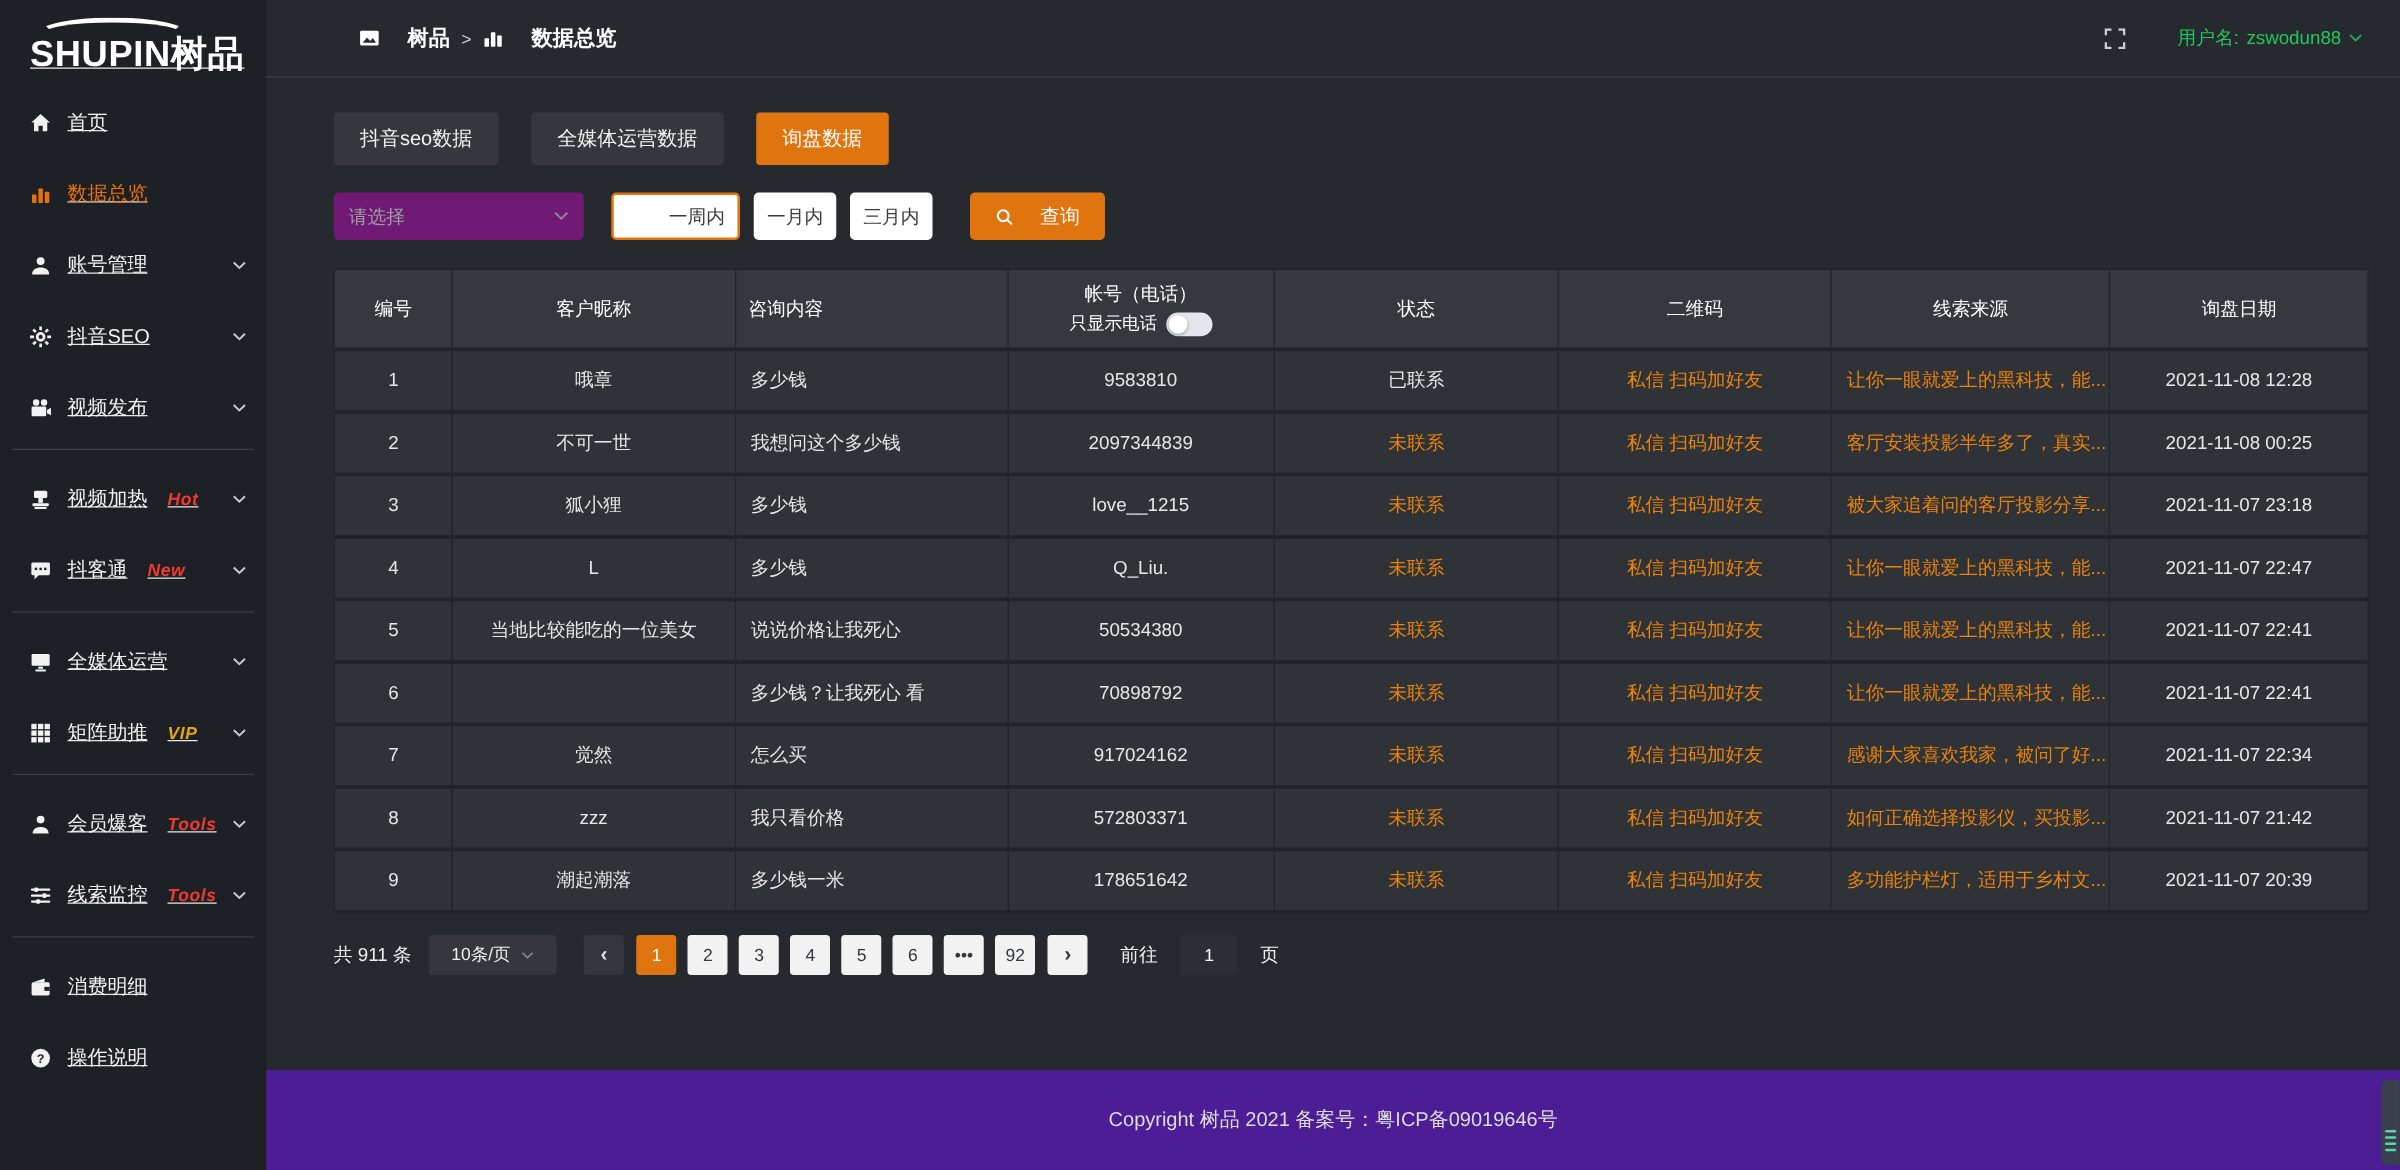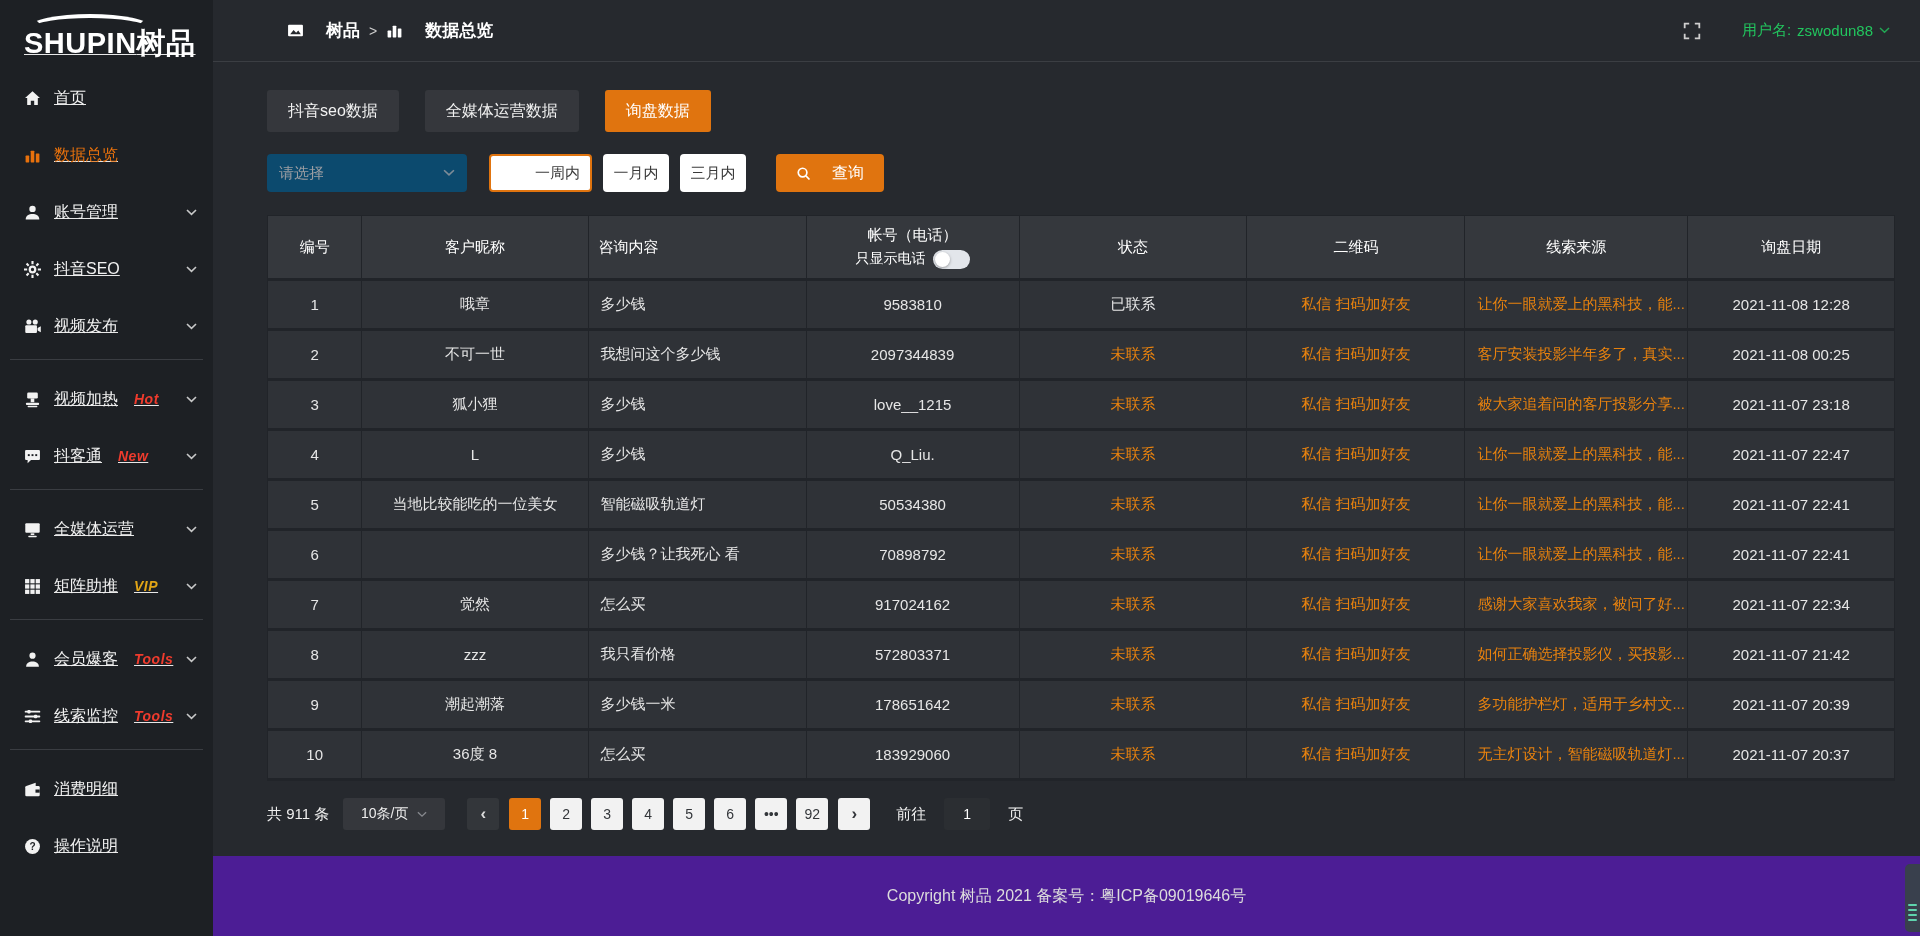--- a/index.html
+++ b/index.html
@@ -39,21 +39,21 @@
   .user-entry { display:flex; align-items:center; gap:6px; cursor:pointer; }
 
   .content { flex:1; padding:28px 25px 0 54px; }
 
   .tabs { display:flex; gap:26px; }
   .tab { height:42px; padding:0 21px; display:flex; align-items:center; background:#35373c;
     color:#f2f2f2; font-size:16px; border-radius:3px; cursor:pointer; }
   .tab.active { background:#e0740f; color:#fff; }
 
   .filterbar { display:flex; align-items:center; margin-top:22px; }
-  .select { width:200px; height:38px; background:#0c4a6e; border-radius:4px; display:flex;
+  .select { width:200px; height:38px; background:#701a75; border-radius:4px; display:flex;
     align-items:center; padding:0 12px; color:#9b9da2; font-size:15px; cursor:pointer; }
   .periods { display:flex; gap:11px; margin-left:22px; }
   .period { height:38px; min-width:66px; padding:0 10px; background:#ffffff; color:#3a3a3a;
     border-radius:4px; display:flex; align-items:center; justify-content:center; font-size:15px; cursor:pointer; }
   .period.active { border:2px solid #e0740f;padding-left:44px; }
   .search-btn { height:38px; padding:0 20px; margin-left:30px; background:#e0740f; color:#fff;
     border:none; border-radius:4px; display:flex; align-items:center; gap:8px; font-size:16px; cursor:pointer;
     font-family:inherit; }
 
   
@@ -470,21 +470,21 @@
                 <td>Q_Liu.</td>
                 <td class="status pending">未联系</td>
                 <td class="link">私信 扫码加好友</td>
                 <td class="link left">让你一眼就爱上的黑科技，能...</td>
                 <td>2021-11-07 22:47</td>
               </tr>
 
               <tr class="row">
                 <td>5</td>
                 <td>当地比较能吃的一位美女</td>
-                <td class="left">智能磁吸轨道灯</td>
+                <td class="left">说说价格让我死心</td>
                 <td>50534380</td>
                 <td class="status pending">未联系</td>
                 <td class="link">私信 扫码加好友</td>
                 <td class="link left">让你一眼就爱上的黑科技，能...</td>
                 <td>2021-11-07 22:41</td>
               </tr>
 
               <tr class="row">
                 <td>6</td>
                 <td></td>
@@ -522,30 +522,20 @@
                 <td>9</td>
                 <td>潮起潮落</td>
                 <td class="left">多少钱一米</td>
                 <td>178651642</td>
                 <td class="status pending">未联系</td>
                 <td class="link">私信 扫码加好友</td>
                 <td class="link left">多功能护栏灯，适用于乡村文...</td>
                 <td>2021-11-07 20:39</td>
               </tr>
 
-              <tr class="row">
-                <td>10</td>
-                <td>36度 8</td>
-                <td class="left">怎么买</td>
-                <td>183929060</td>
-                <td class="status pending">未联系</td>
-                <td class="link">私信 扫码加好友</td>
-                <td class="link left">无主灯设计，智能磁吸轨道灯...</td>
-                <td>2021-11-07 20:37</td>
-              </tr>
 
           </tbody>
         </table>
       </div>
 
       <div class="pager">
         <span class="total">共 911 条</span>
         <div class="size-select">
           <span>10条/页</span>
           <span class="chev" style="margin-left:0;color:#9b9da2;">

